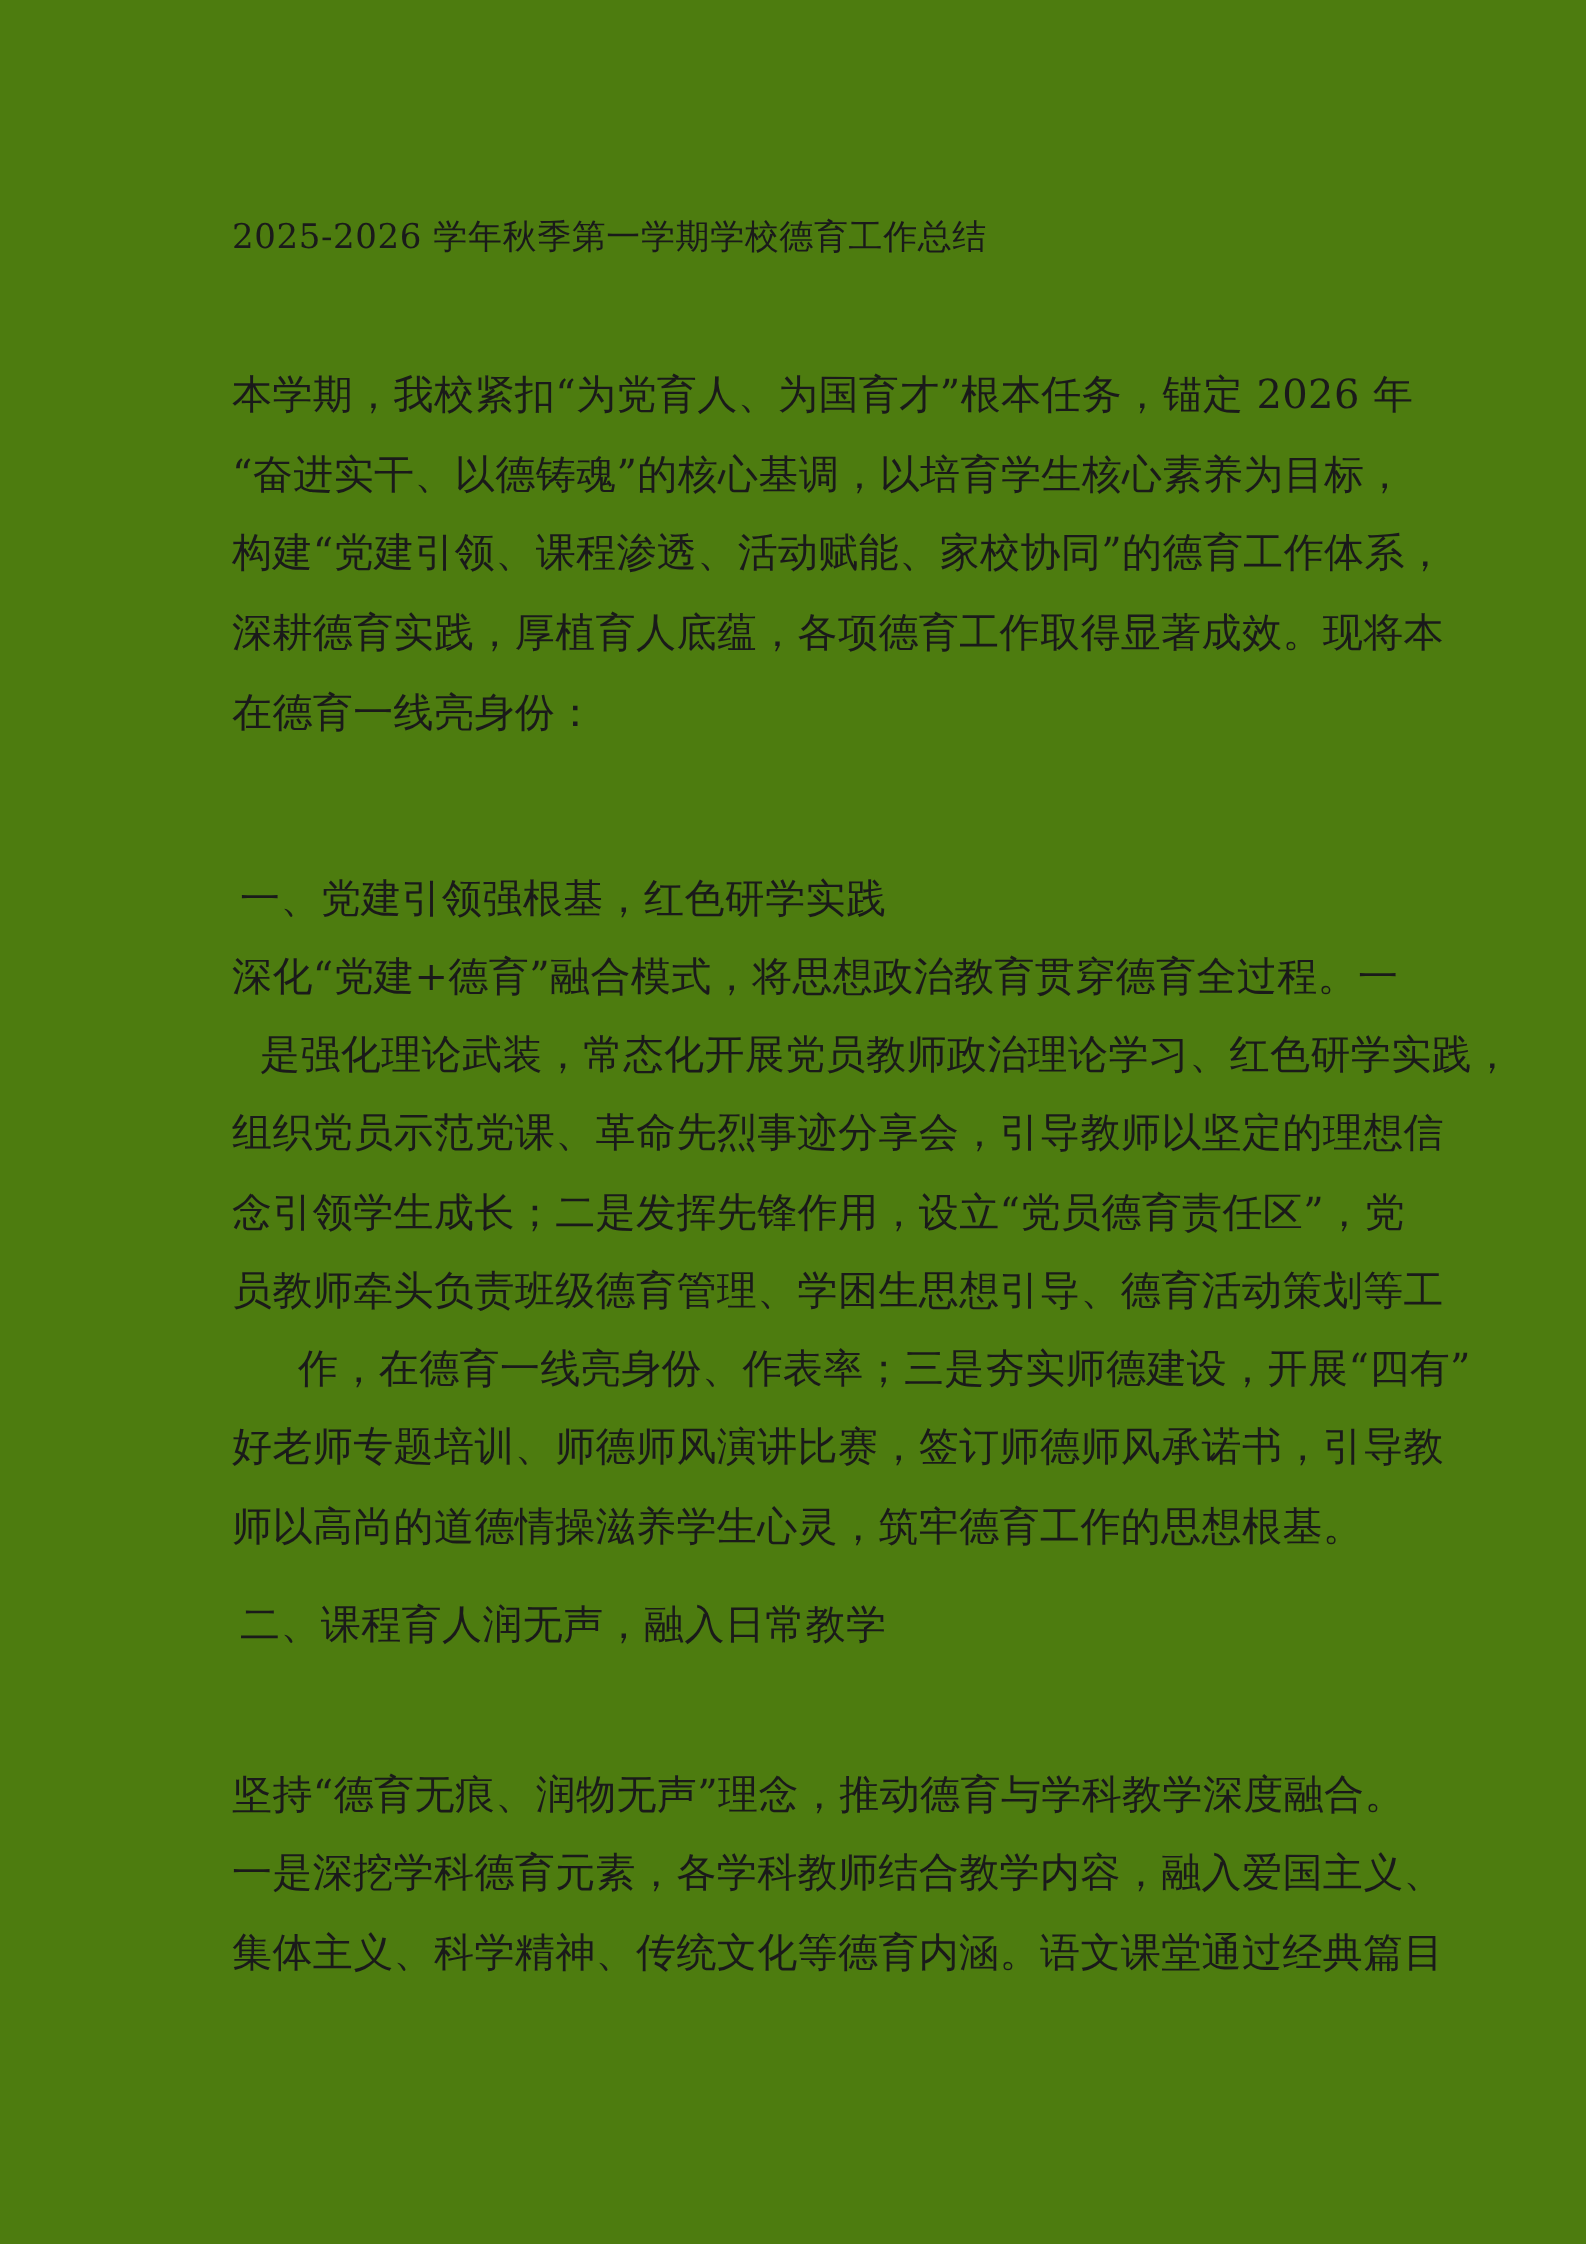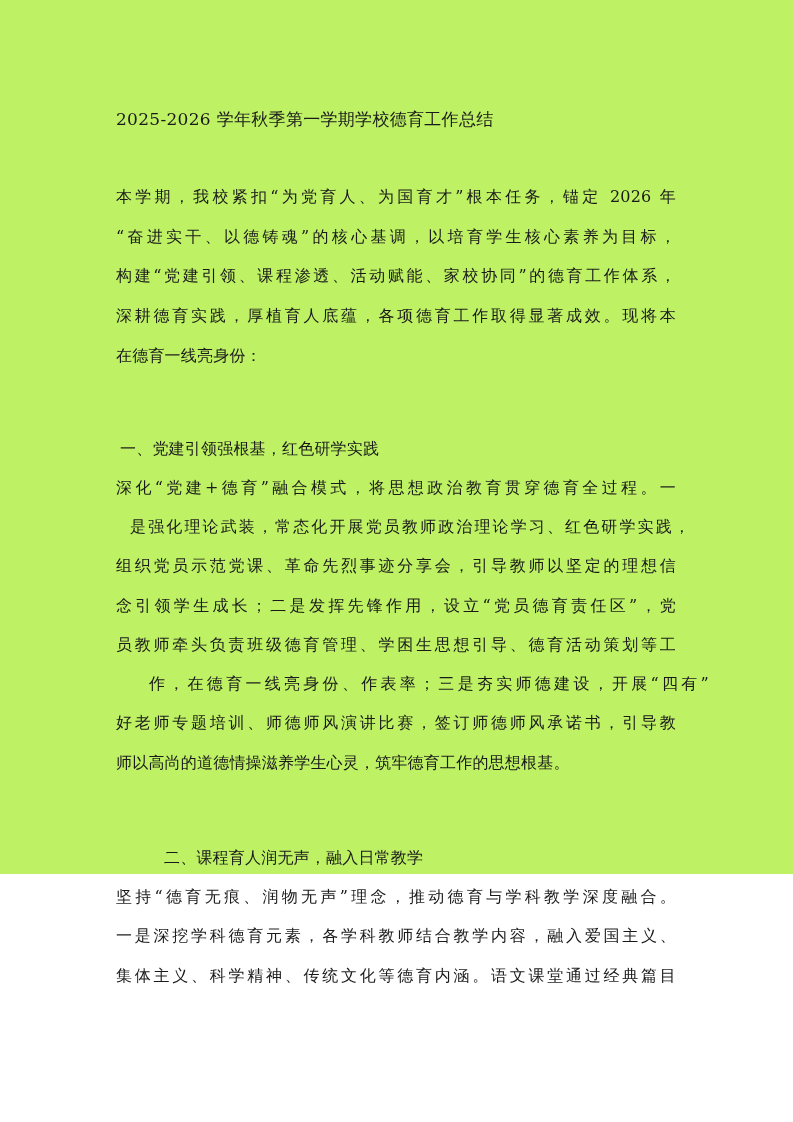--- a/index.html
+++ b/index.html
@@ -12,28 +12,28 @@
     height: 1122px;
     position: relative;
     overflow: hidden;
     font-family: "DejaVu Serif", "Liberation Serif", serif;
     color: #1a1a1a;
   }
   .page {
     position: absolute;
     left: 0; top: 0;
     width: 793px;
-    height: 874px;
-    background: #bef264;
+    height: 1122px;
+    background: #4d7c0f;
   }
   .line {
     position: absolute;
     left: 116px;
     width: 560px;
-    font-size: 16px;
+    font-size: 20px;
     line-height: 24px;
     white-space: nowrap;
     letter-spacing: 0.2px;
   }
   .title {
     font-size: 17px;
     letter-spacing: 0.3px;
   }
   .heading {
     left: 120px;
@@ -64,19 +64,19 @@
     <div class="line just" style="top:515px;margin-left:14px;">是强化理论武装，常态化开展党员教师政治理论学习、红色研学实践，</div>
     <div class="line just" style="top:554px;">组织党员示范党课、革命先烈事迹分享会，引导教师以坚定的理想信</div>
     <div class="line just" style="top:594px;">念引领学生成长；二是发挥先锋作用，设立“党员德育责任区”，党</div>
     <div class="line just" style="top:633px;">员教师牵头负责班级德育管理、学困生思想引导、德育活动策划等工</div>
     <div class="line just" style="top:672px;margin-left:33px;">作，在德育一线亮身份、作表率；三是夯实师德建设，开展“四有”</div>
     <div class="line just" style="top:711px;">好老师专题培训、师德师风演讲比赛，签订师德师风承诺书，引导教</div>
     <div class="line" style="top:751px;">师以高尚的道德情操滋养学生心灵，筑牢德育工作的思想根基。</div>
   </div>
 
   <div>
-    <div class="line heading" style="top:846px;margin-left:44px;">二、课程育人润无声，融入日常教学</div>
+    <div class="line heading" style="top:800px;">二、课程育人润无声，融入日常教学</div>
     <div class="line just" style="top:885px;">坚持“德育无痕、润物无声”理念，推动德育与学科教学深度融合。</div>
     <div class="line just" style="top:924px;">一是深挖学科德育元素，各学科教师结合教学内容，融入爱国主义、</div>
     <div class="line just" style="top:964px;">集体主义、科学精神、传统文化等德育内涵。语文课堂通过经典篇目</div>
   </div>
 
 </div>
 
 </body></html>

